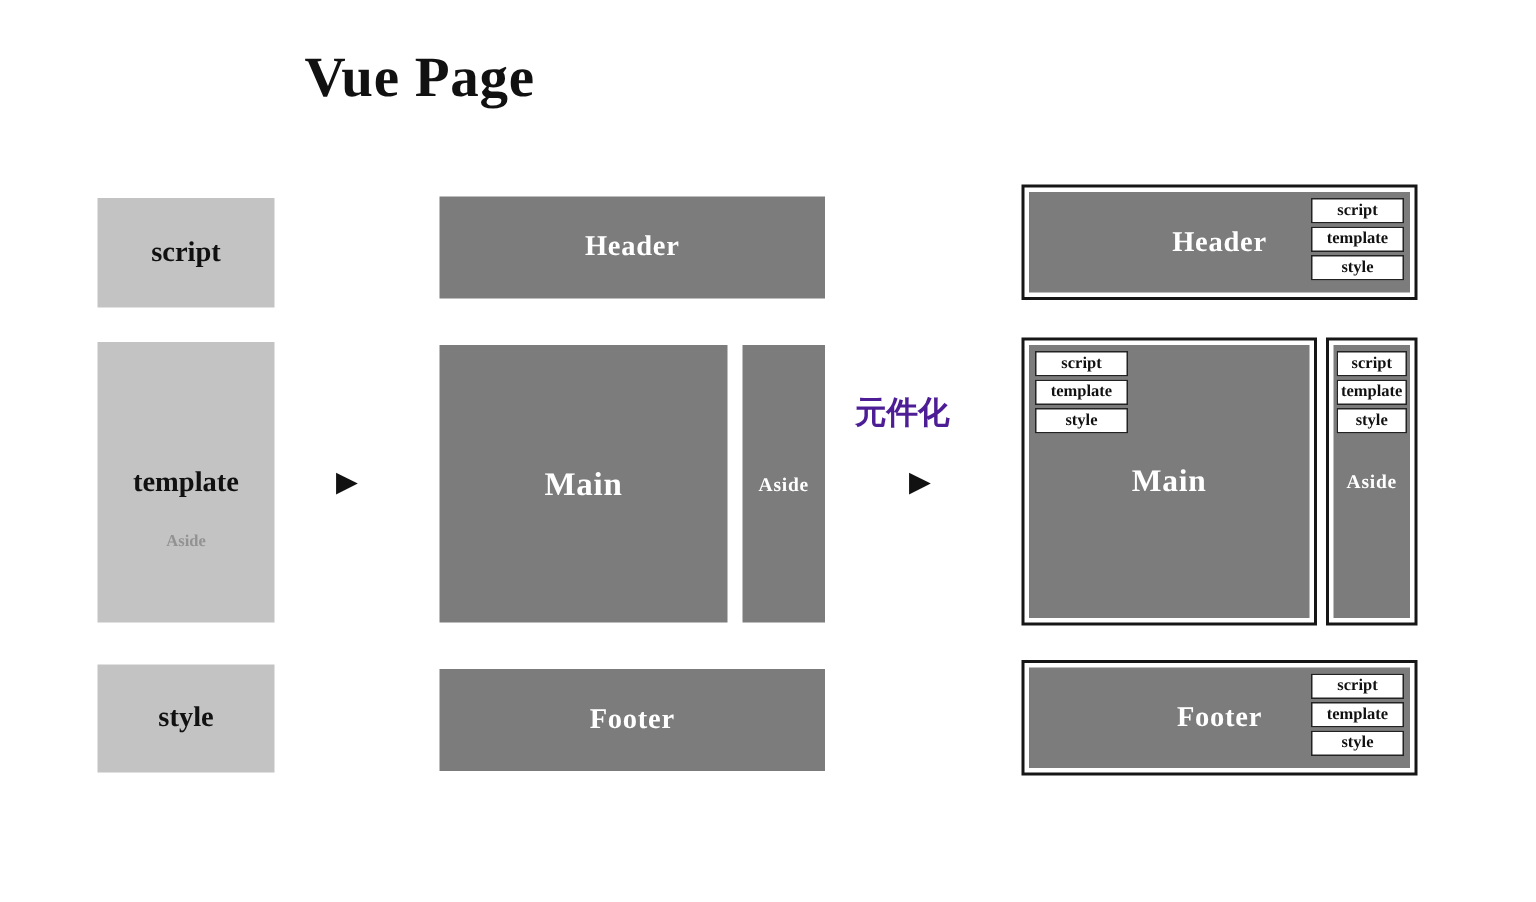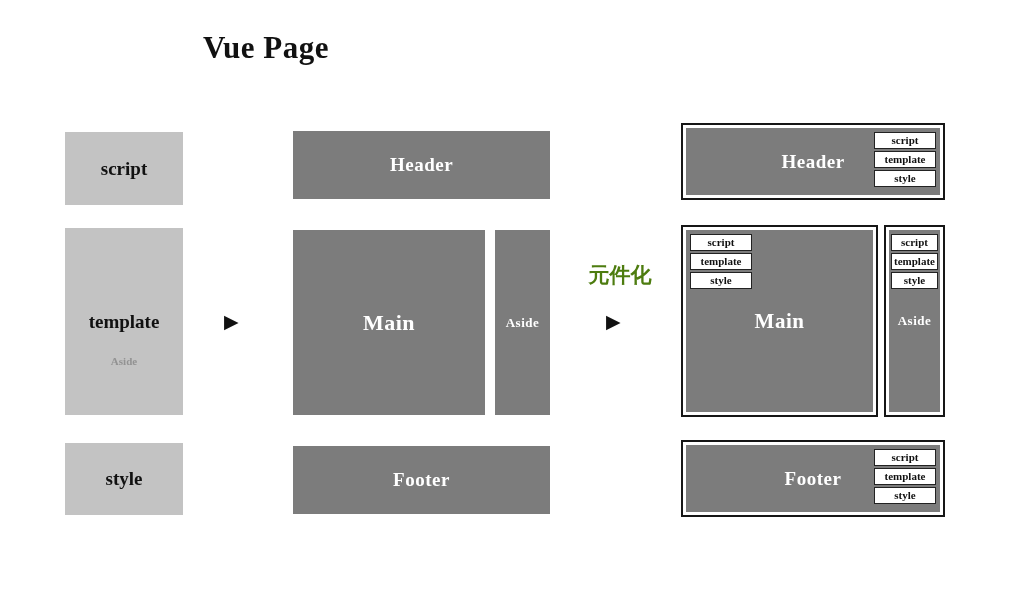--- a/index.html
+++ b/index.html
@@ -13,21 +13,21 @@
     height: 601px;
     background: #ffffff;
     font-family: "Liberation Serif", serif;
     overflow: hidden;
   }
   .title {
     position: absolute;
     left: 203px;
     top: 30px;
     margin: 0;
-    font-size: 31px;
+    font-size: 38px;
     font-weight: bold;
     color: #111111;
     letter-spacing: 0.5px;
   }
 
   
   .sfc-box {
     position: absolute;
     background: #c3c3c3;
     color: #111111;
@@ -66,25 +66,25 @@
     color: #111111;
     line-height: 1;
   }
   .arrow-1 { left: 224px; top: 312px; }
   .arrow-2 { left: 606px; top: 312px; }
   .transform-label {
     position: absolute;
     left: 570px;
     top: 261px;
     width: 100px;
-    text-align: center;
+    text-align: left;
     font-family: "DejaVu Sans", sans-serif;
     font-size: 21px;
     font-weight: 600;
-    color: #4d7c0f;
+    color: #4c1d95;
   }
 
   
   .mid-block {
     position: absolute;
     background: #7c7c7c;
     color: #ffffff;
     font-weight: bold;
     display: flex;
     align-items: center;

